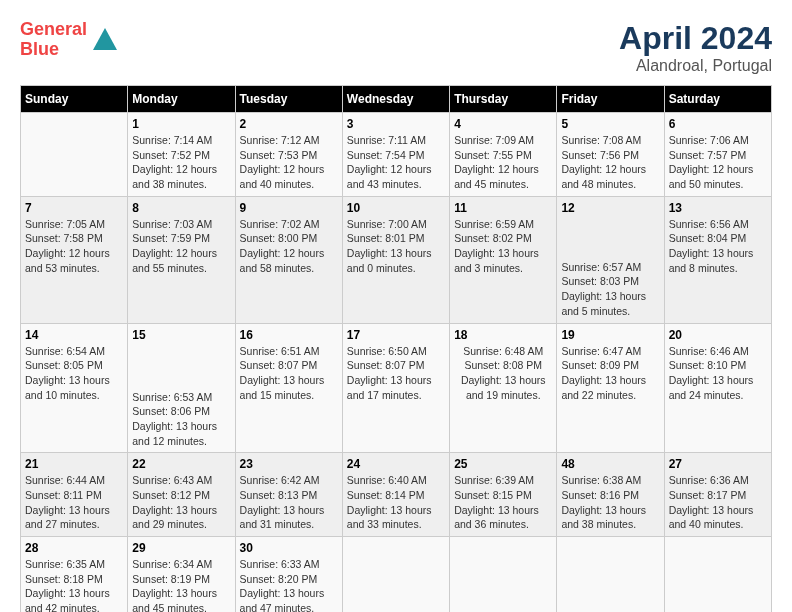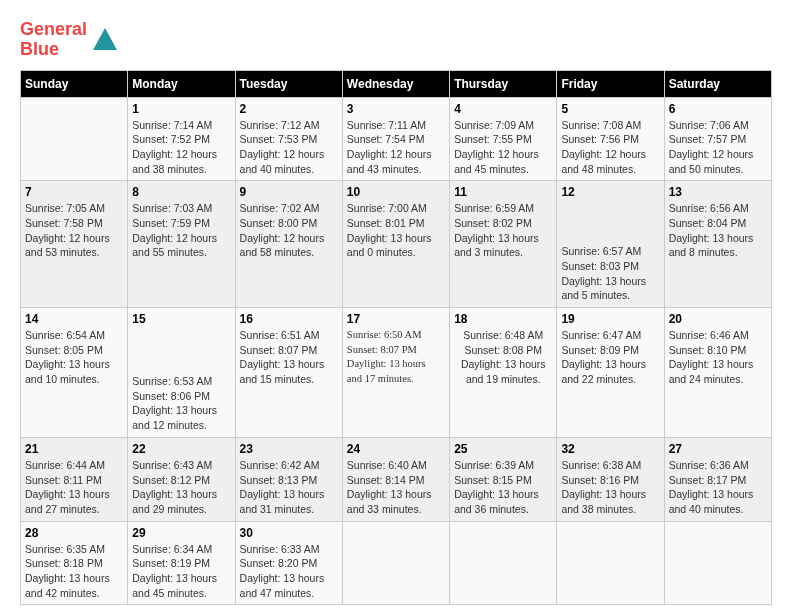--- a/index.html
+++ b/index.html
@@ -95,20 +95,24 @@
       <div style="display:flex;align-items:center;">
         <div class="logo-text">
           <span>General</span><br><span>Blue</span>
         </div>
         <svg class="logo-icon" viewBox="0 0 28 28">
           <polygon points="14,2 26,24 2,24" fill="#2196a0"></polygon>
         </svg>
       </div>
     </div>
   </div>
+  <div class="title-block">
+    <h1>April 2024</h1>
+    <h2>Alandroal, Portugal</h2>
+  </div>
 </div>
 
 <table>
   <thead>
     <tr>
     <th>Sunday</th>
         <th>Monday</th>
         <th>Tuesday</th>
         <th>Wednesday</th>
         <th>Thursday</th>
@@ -230,21 +234,21 @@
         </td>
         <td>
           <span class="day-num">16</span>
           <div class="day-info" style="white-space: pre-line;">Sunrise: 6:51 AM
 Sunset: 8:07 PM
 Daylight: 13 hours
 and 15 minutes.</div>
         </td>
         <td>
           <span class="day-num">17</span>
-          <div class="day-info" style="white-space: pre-line; font-family: Liberation Serif, serif;">Sunrise: 6:50 AM
+          <div class="day-info" style="white-space: pre-line;">Sunrise: 6:50 AM
 Sunset: 8:07 PM
 Daylight: 13 hours
 and 17 minutes.</div>
         </td>
         <td>
           <span class="day-num">18</span>
           <div class="day-info" style="white-space: pre-line; text-align: center;">Sunrise: 6:48 AM
 Sunset: 8:08 PM
 Daylight: 13 hours
 and 19 minutes.</div>
@@ -294,21 +298,21 @@
 and 33 minutes.</div>
         </td>
         <td>
           <span class="day-num">25</span>
           <div class="day-info" style="white-space: pre-line;">Sunrise: 6:39 AM
 Sunset: 8:15 PM
 Daylight: 13 hours
 and 36 minutes.</div>
         </td>
         <td>
-          <span class="day-num">32</span>
+          <span class="day-num">48</span>
           <div class="day-info" style="white-space: pre-line;">Sunrise: 6:38 AM
 Sunset: 8:16 PM
 Daylight: 13 hours
 and 38 minutes.</div>
         </td>
         <td>
           <span class="day-num">27</span>
           <div class="day-info" style="white-space: pre-line;">Sunrise: 6:36 AM
 Sunset: 8:17 PM
 Daylight: 13 hours

